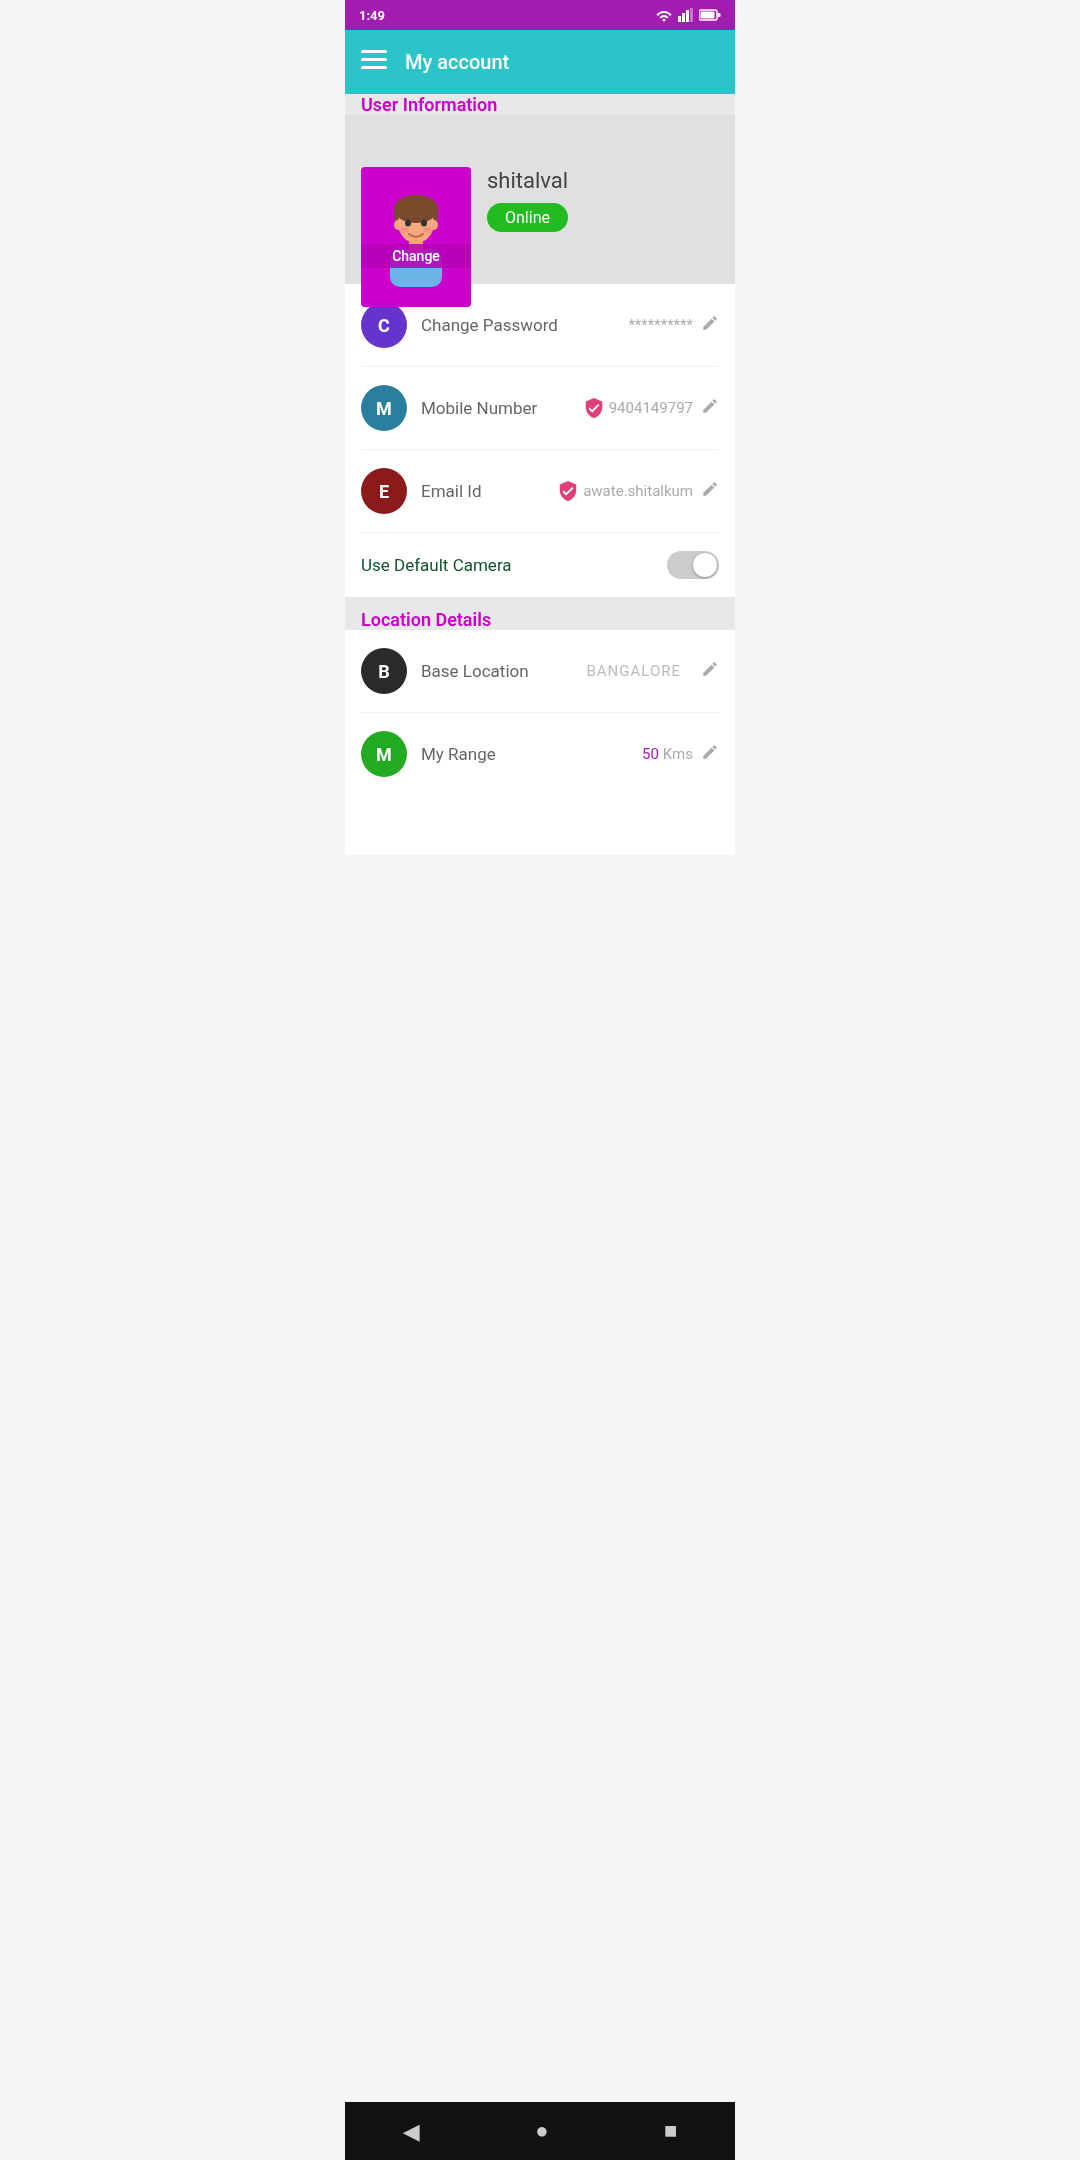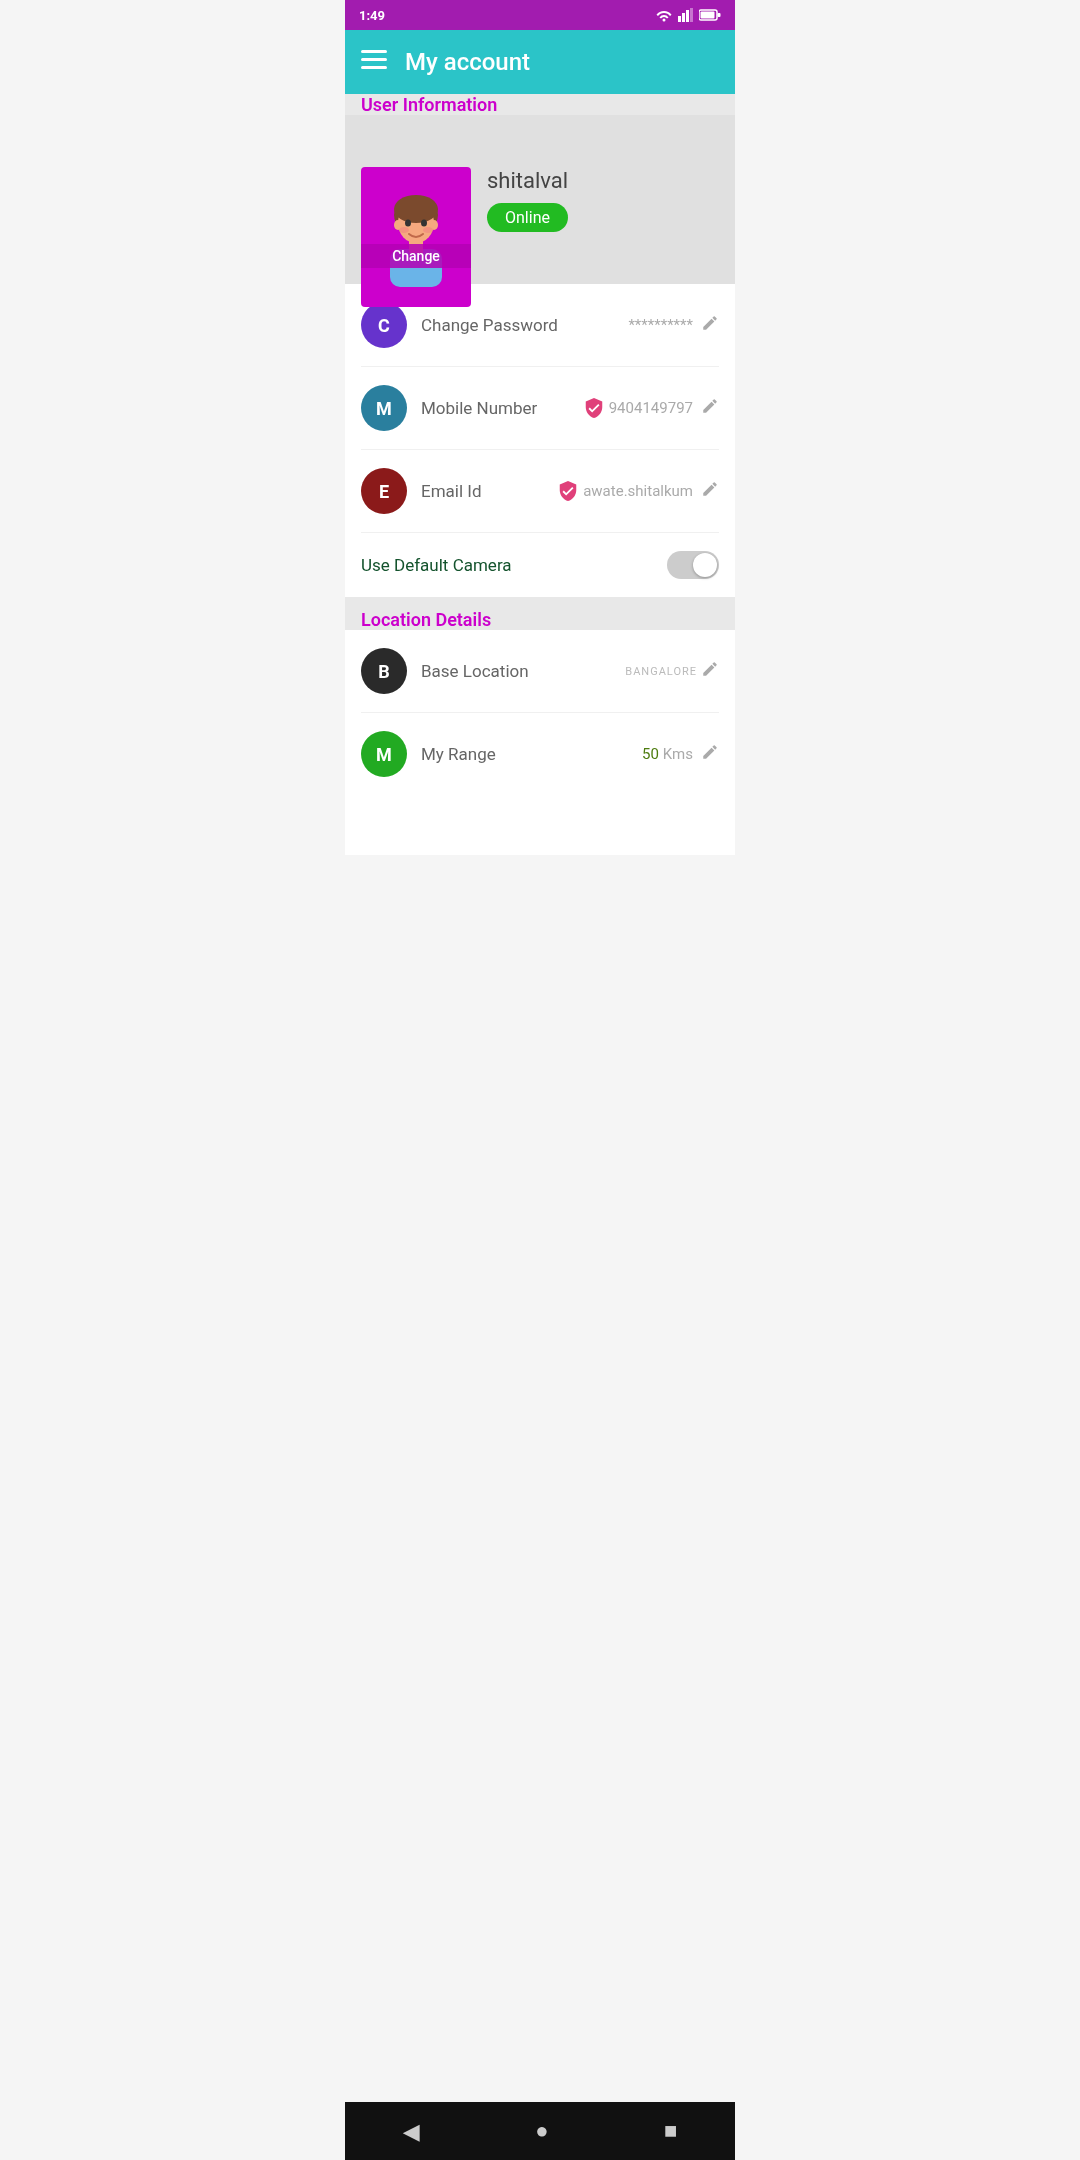--- a/index.html
+++ b/index.html
@@ -45,21 +45,21 @@
     }
     .hamburger-icon {
       color: white;
       font-size: 22px;
       margin-right: 18px;
       cursor: pointer;
       line-height: 1;
     }
     .app-bar-title {
       color: white;
-      font-size: 24px;
+      font-size: 20px;
       font-weight: 500;
     }
 
     
     .section-header {
       background: #e8e8e8;
       padding: 0 16px;
     }
     .section-header-text {
       color: #cc00cc;
@@ -231,27 +231,27 @@
     }
     .nav-btn {
       color: #ccc;
       font-size: 22px;
       cursor: pointer;
       padding: 6px 16px;
     }
 
     .location-value {
       color: #bbb;
-      font-size: 11px;
+      font-size: 15px;
       letter-spacing: 1px;
-      margin-right: 4px;
+      margin-right: 20px;
     }
 
     .range-value {
-      color: #4d7c0f;
+      color: #a21caf;
       font-size: 15px;
       margin-right: 4px;
       margin-left: 24px;
     }
     .range-unit {
       color: #aaa;
       font-size: 15px;
       margin-right: 8px;
     }
 

